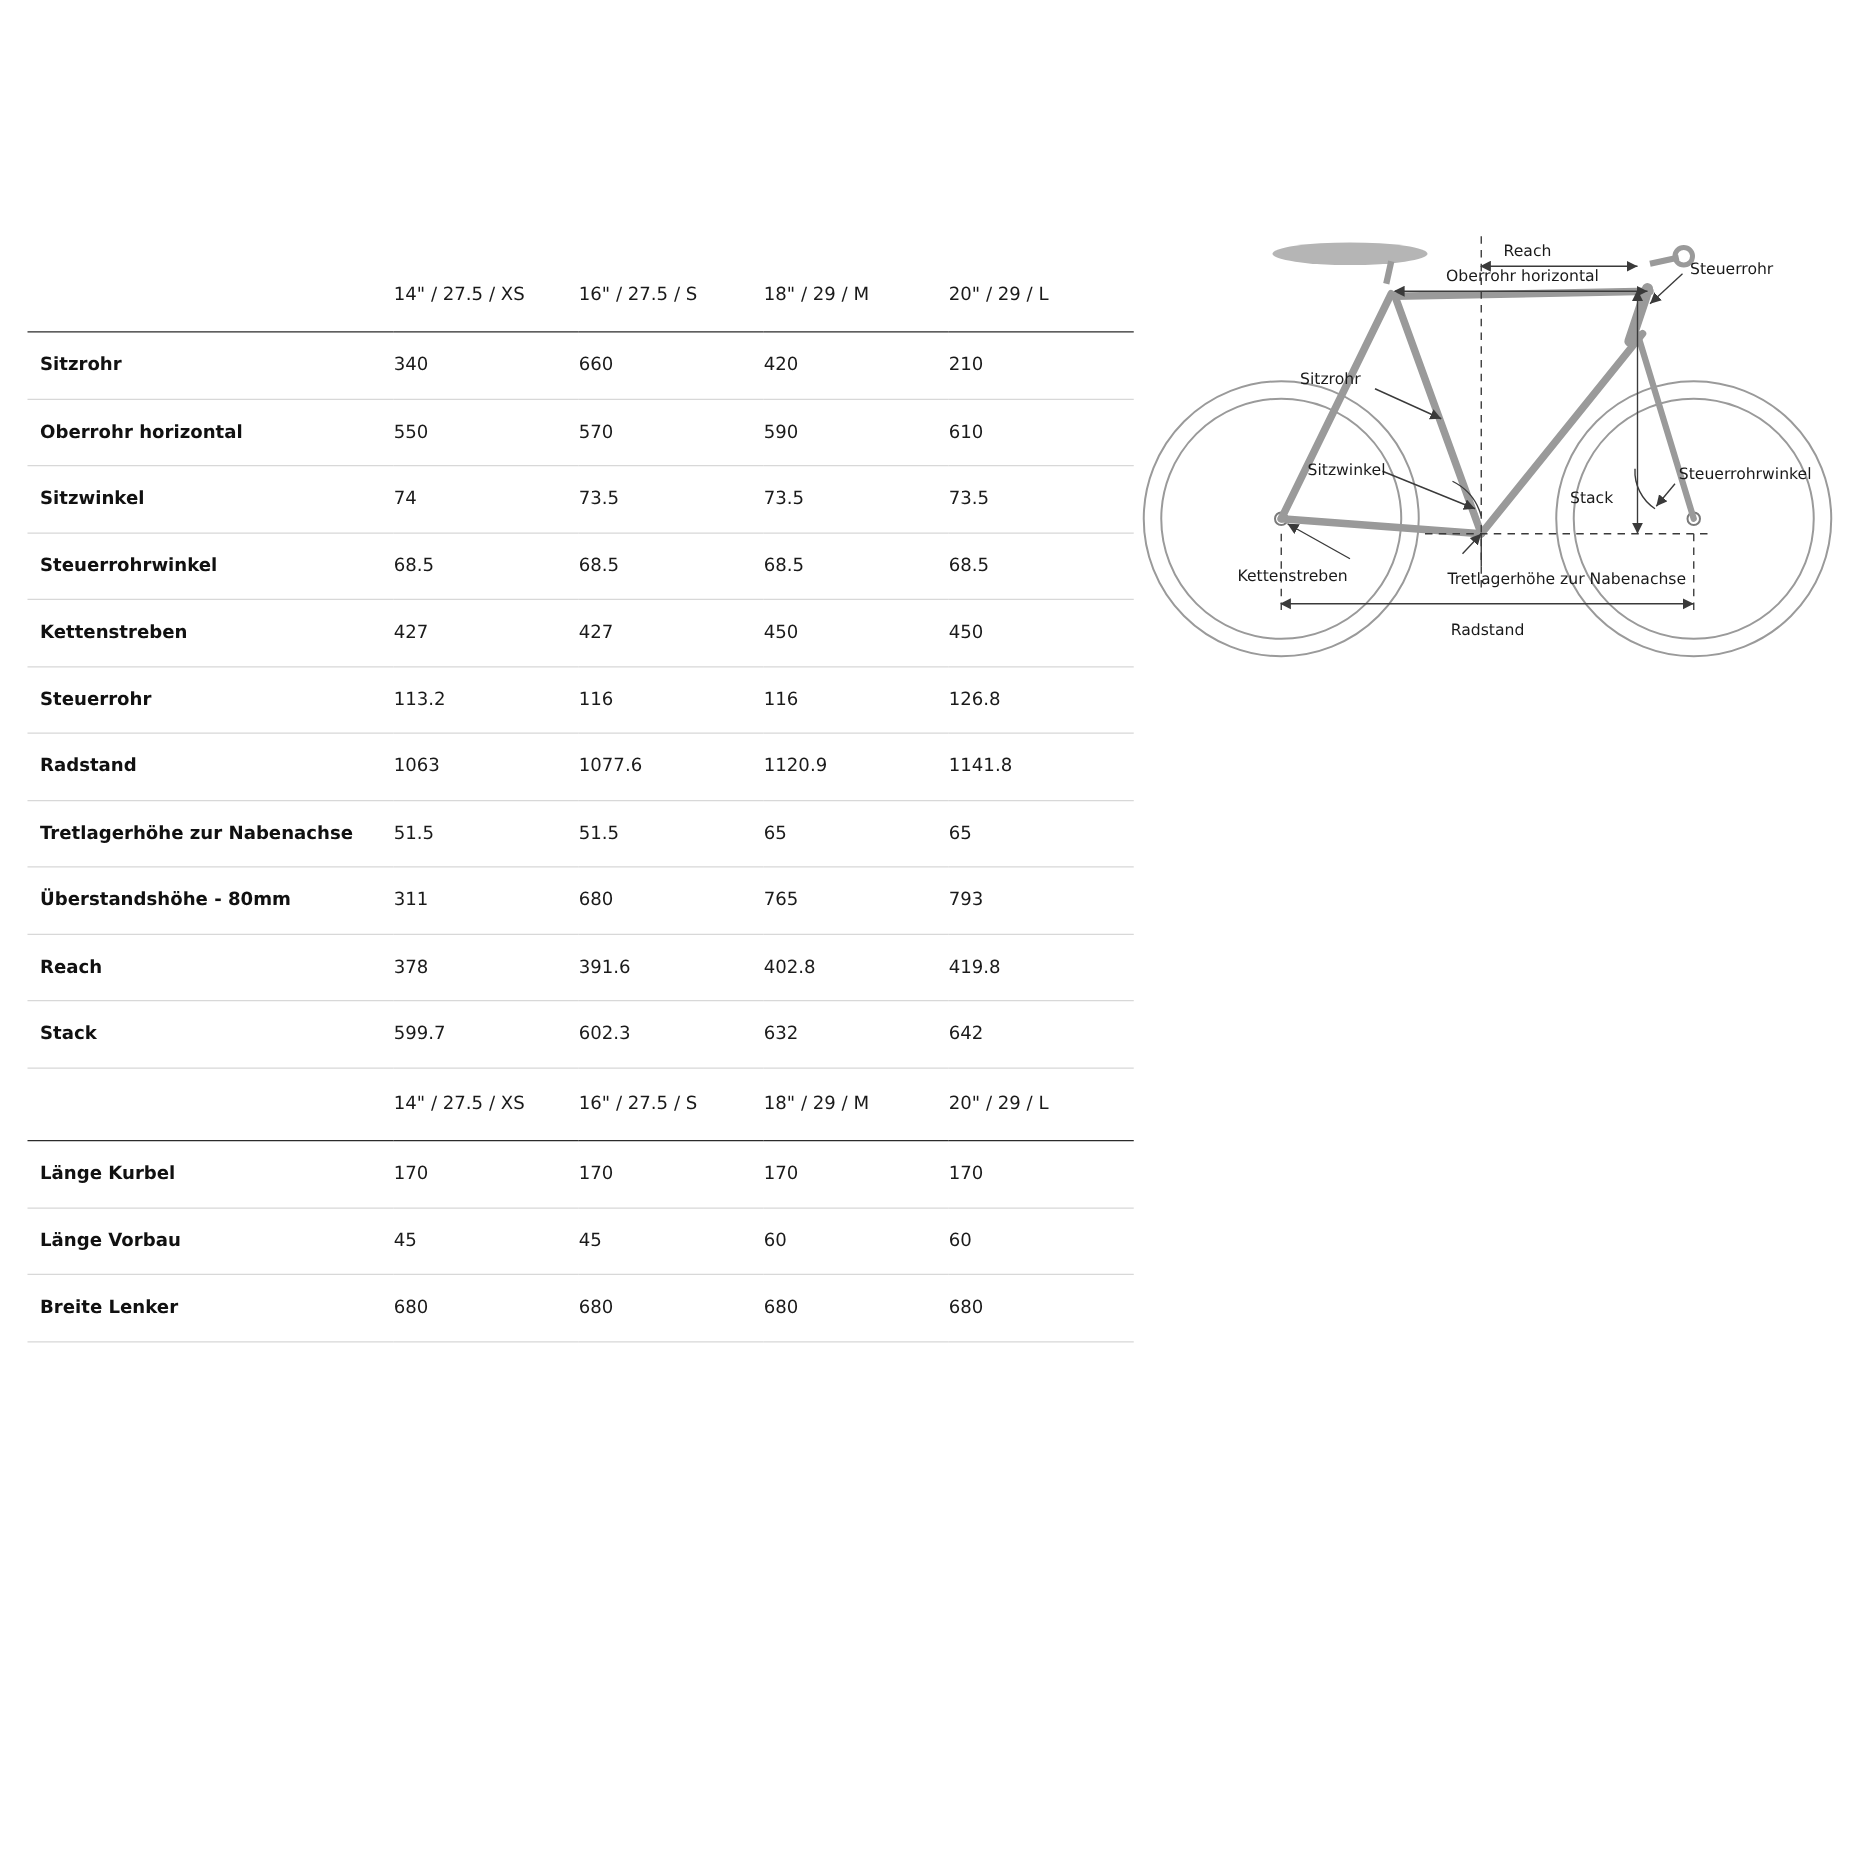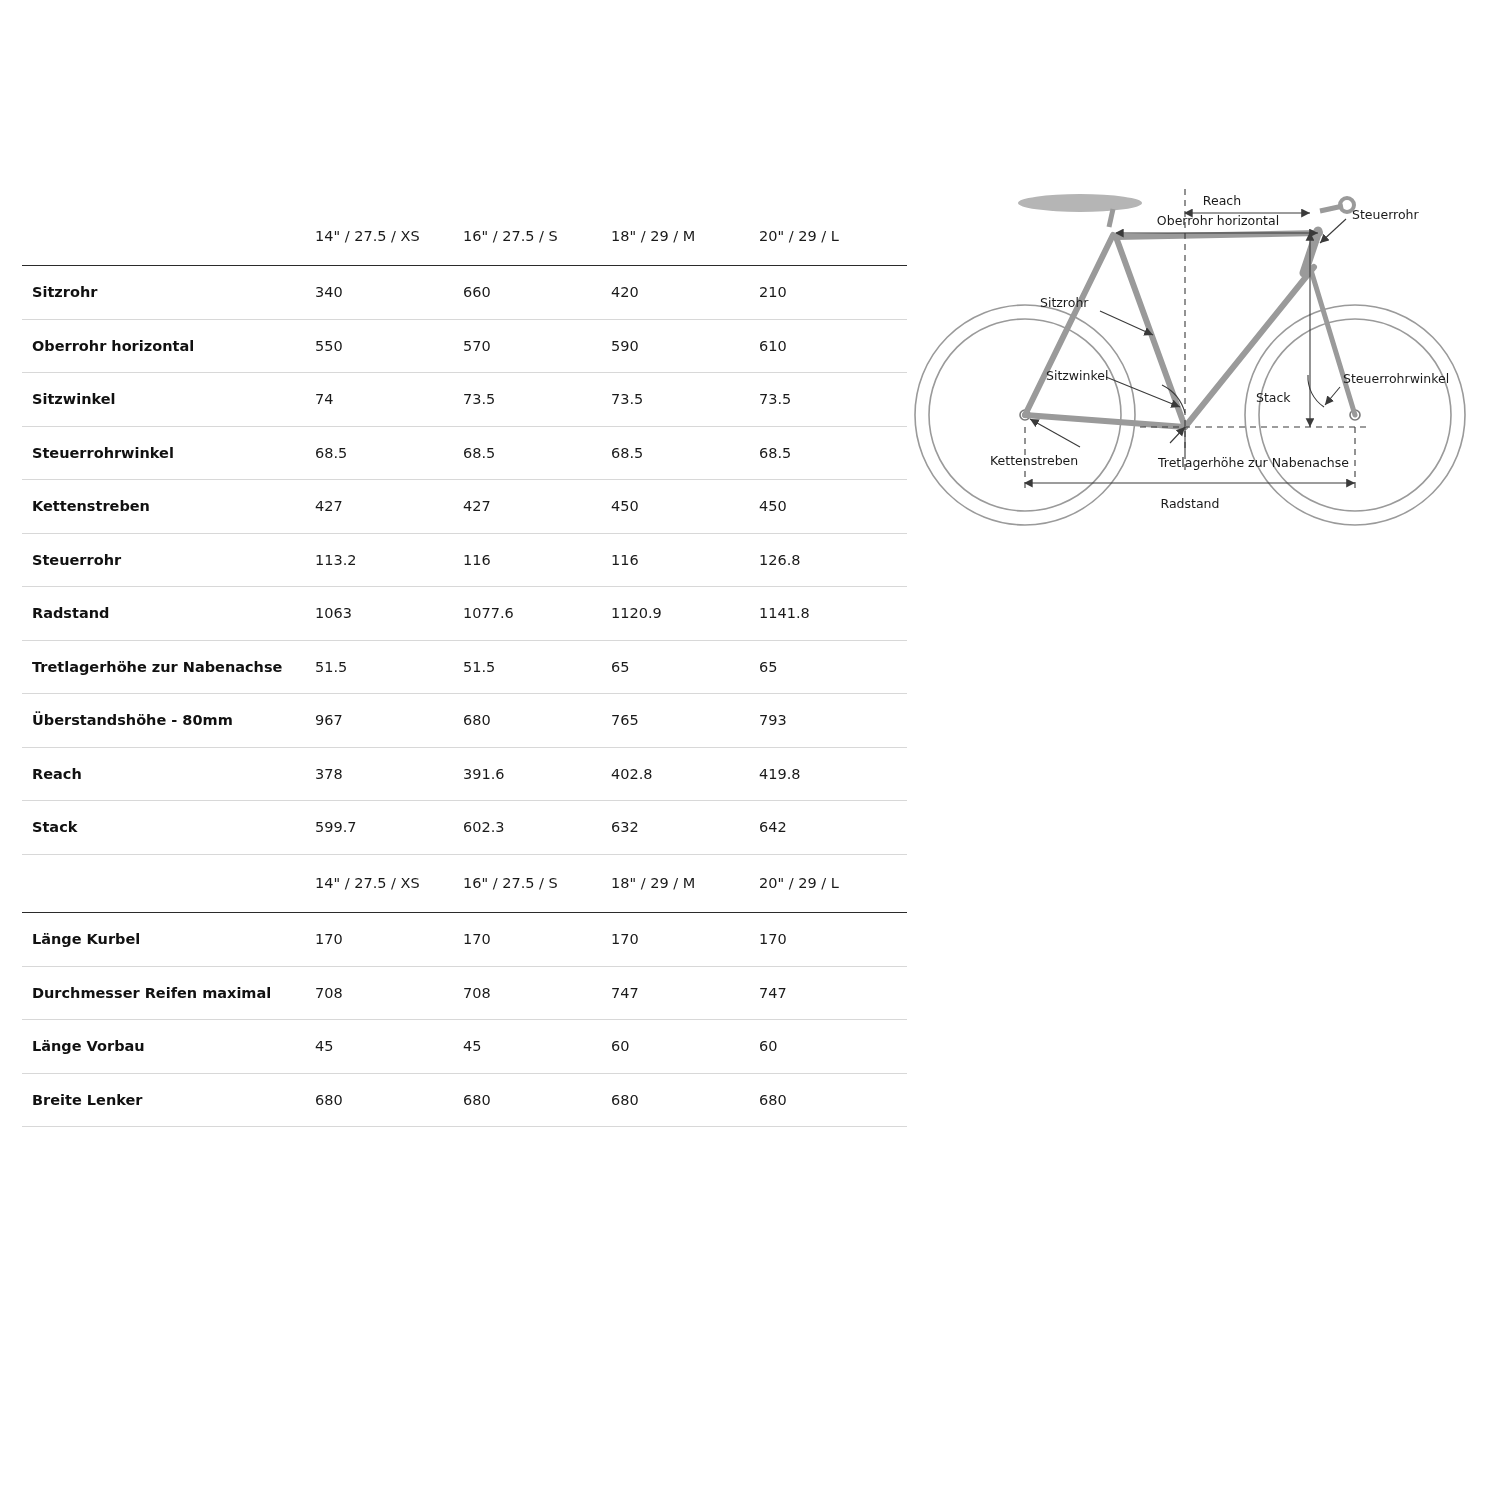--- a/index.html
+++ b/index.html
@@ -155,21 +155,21 @@
       </tr>
       <tr>
         <td class="row-label">Tretlagerhöhe zur Nabenachse</td>
         <td class="val">51.5</td>
         <td class="val">51.5</td>
         <td class="val">65</td>
         <td class="val">65</td>
       </tr>
       <tr>
         <td class="row-label">Überstandshöhe - 80mm</td>
-        <td class="val">967</td>
+        <td class="val">311</td>
         <td class="val">680</td>
         <td class="val">765</td>
         <td class="val">793</td>
       </tr>
       <tr>
         <td class="row-label">Reach</td>
         <td class="val">378</td>
         <td class="val">391.6</td>
         <td class="val">402.8</td>
         <td class="val">419.8</td>
@@ -201,27 +201,20 @@
         <th>20" / 29 / L</th>
       </tr>
     </thead>
     <tbody>
       <tr>
         <td class="row-label">Länge Kurbel</td>
         <td class="val">170</td>
         <td class="val">170</td>
         <td class="val">170</td>
         <td class="val">170</td>
-      </tr>
-      <tr>
-        <td class="row-label">Durchmesser Reifen maximal</td>
-        <td class="val">708</td>
-        <td class="val">708</td>
-        <td class="val">747</td>
-        <td class="val">747</td>
       </tr>
       <tr>
         <td class="row-label">Länge Vorbau</td>
         <td class="val">45</td>
         <td class="val">45</td>
         <td class="val">60</td>
         <td class="val">60</td>
       </tr>
       <tr>
         <td class="row-label">Breite Lenker</td>

